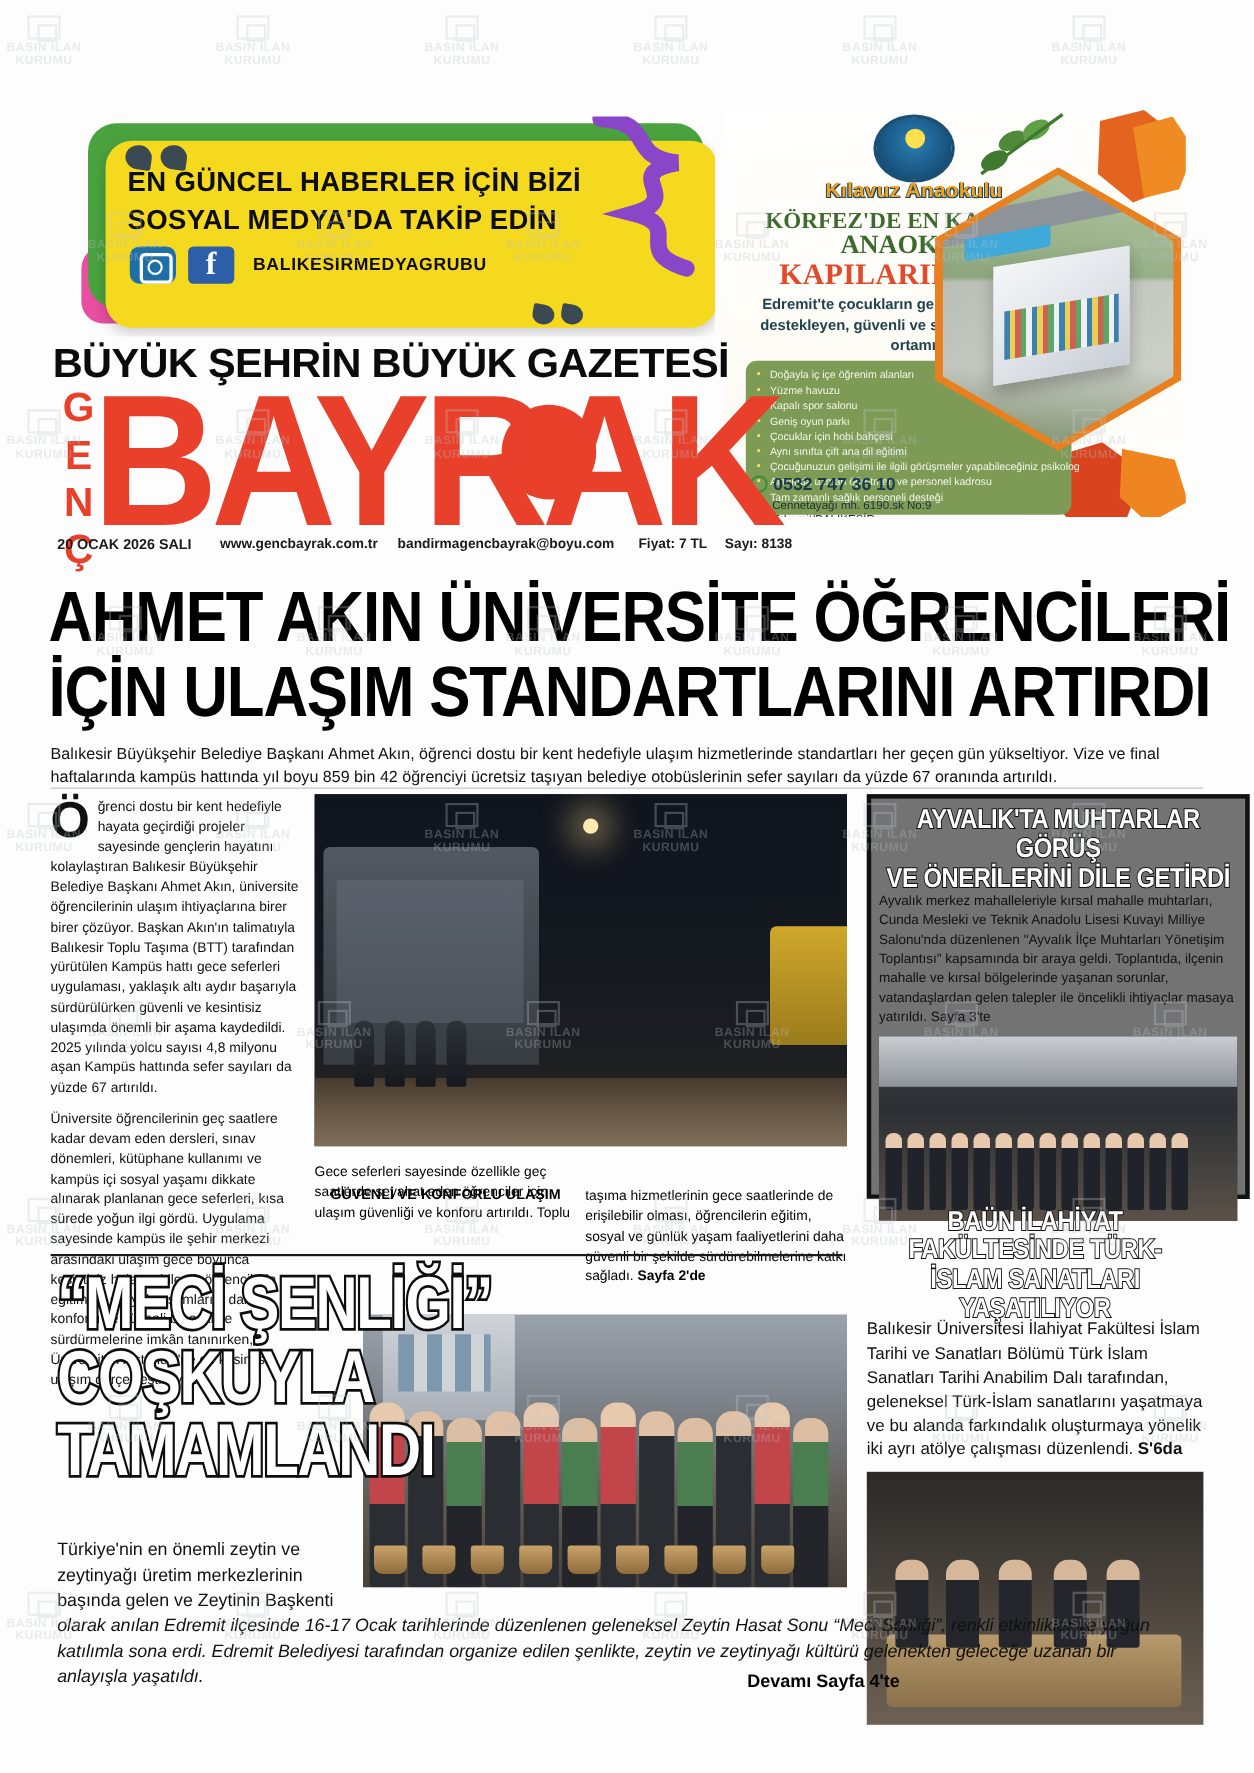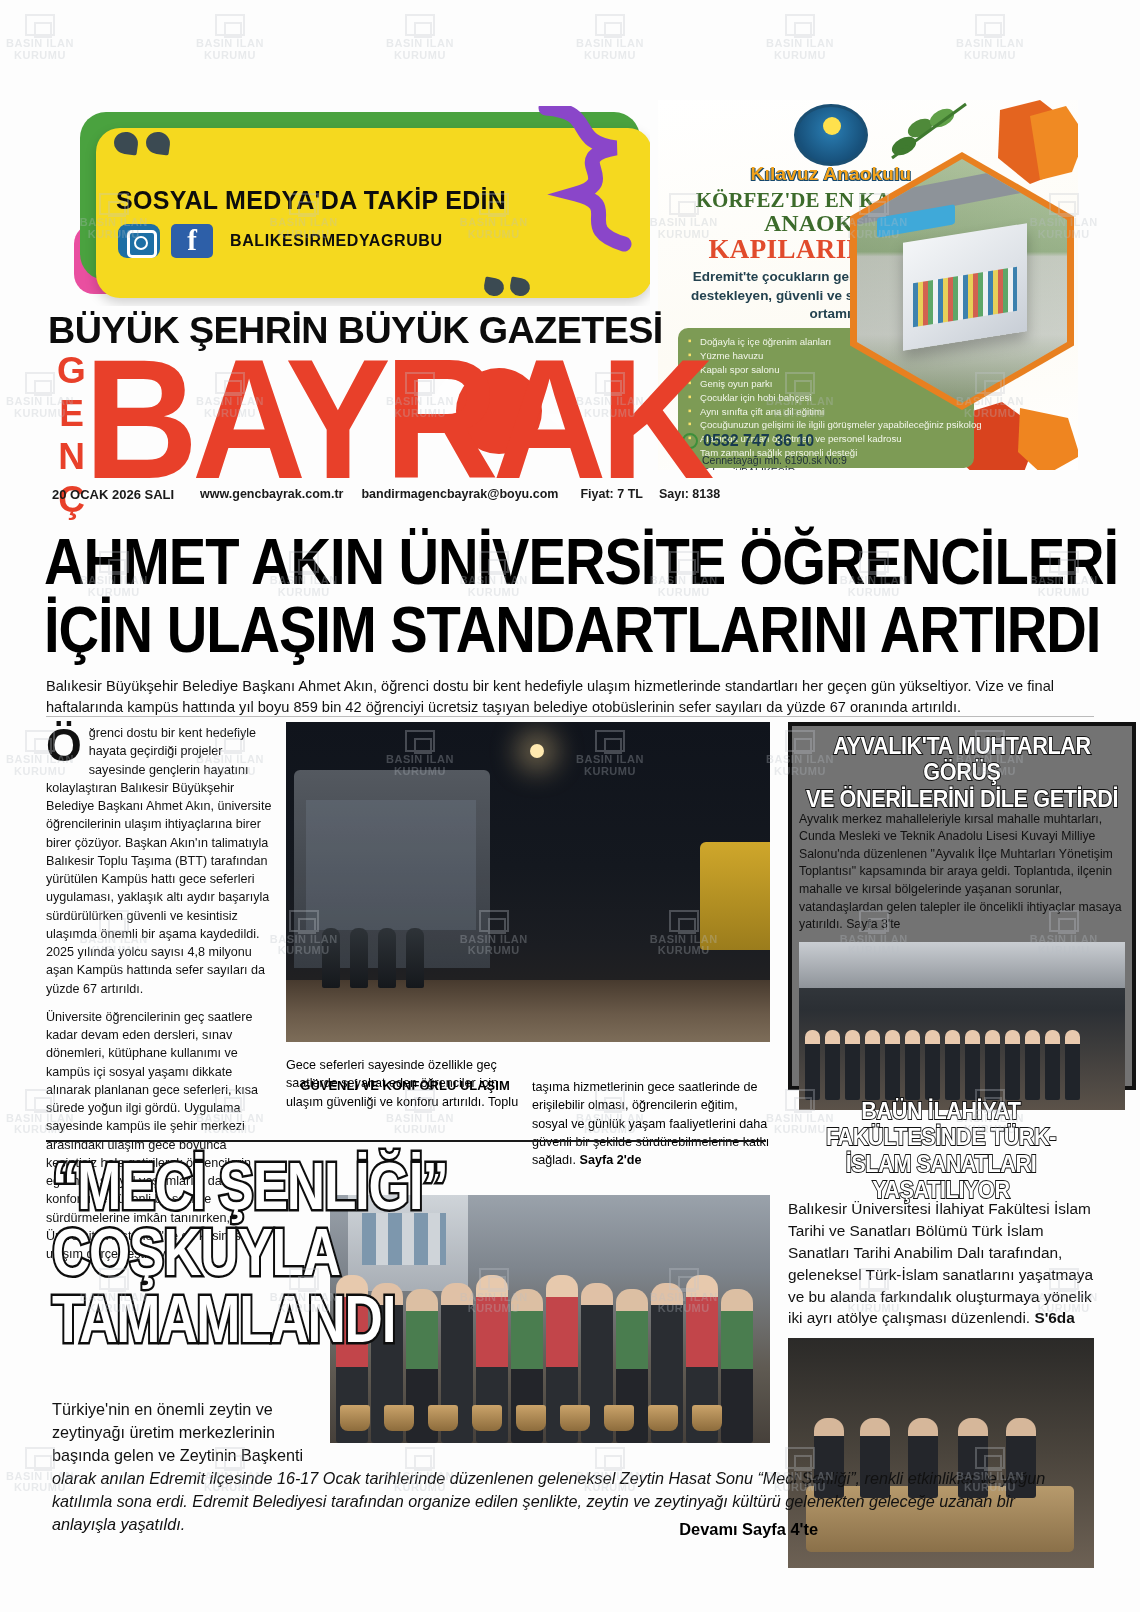--- a/index.html
+++ b/index.html
@@ -687,20 +687,21 @@
 
     <div class="ad-social">
       <div class="pink-edge"></div>
       <div class="green-card"></div>
       <div class="yellow-card"></div>
       <svg class="squiggle" viewBox="0 0 130 150">
         <path d="M18 6 C 70 10, 40 40, 88 46 C 34 56, 96 78, 48 92 C 96 104, 44 126, 96 142" stroke="#8a46c9" stroke-width="15" fill="none" stroke-linecap="round"></path>
       </svg>
       <div class="quote-marks"><span></span><span></span></div>
       <div class="quote-marks-b"><span></span><span></span></div>
+      <div class="ad-line1">EN GÜNCEL HABERLER İÇİN BİZİ</div>
       <div class="ad-line2">SOSYAL MEDYA'DA TAKİP EDİN</div>
       <div class="icons">
         <div class="ic-ig"></div>
         <div class="ic-fb">f</div>
         <div class="handle">BALIKESIRMEDYAGRUBU</div>
       </div>
     </div>
 
     <div class="ad-school">
       <svg class="leaf" style="left:222px;top:0;width:210px;height:120px" viewBox="0 0 210 120">

